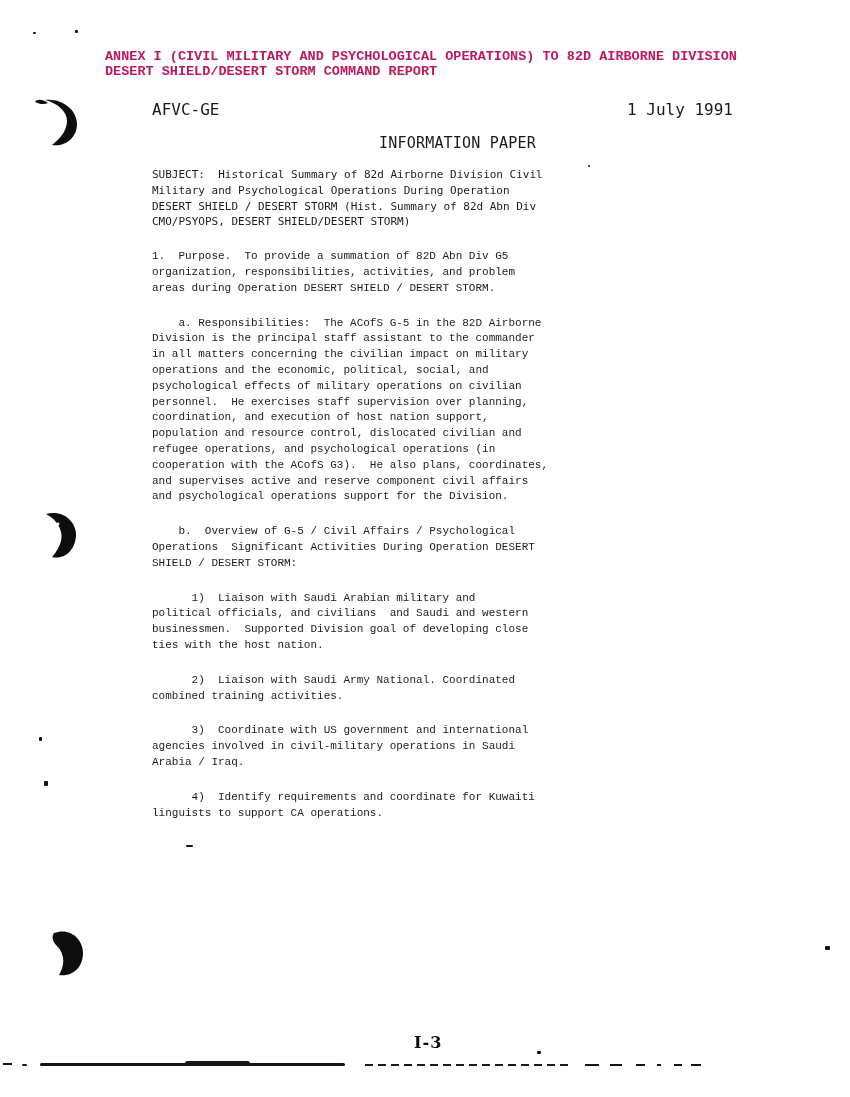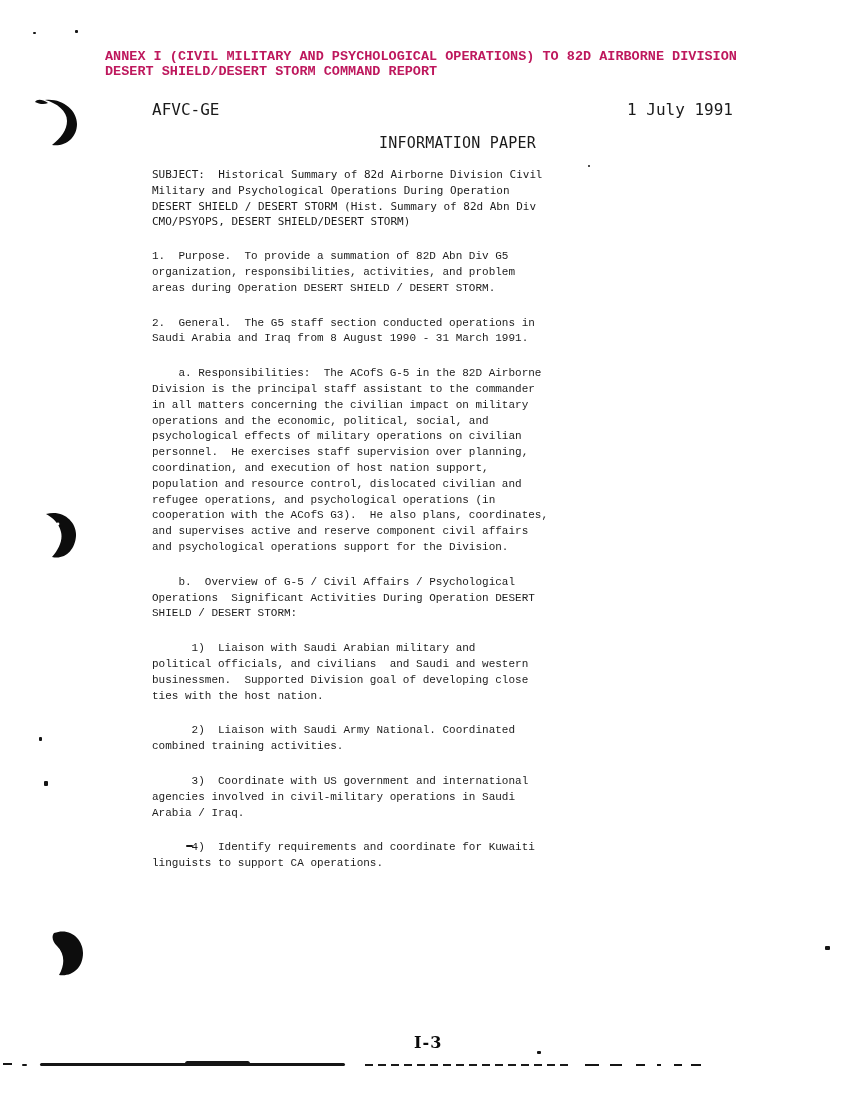--- a/index.html
+++ b/index.html
@@ -50,22 +50,20 @@
 <div class="abs doc-title">INFORMATION PAPER</div>
 
 <div class="abs bodycol">
   <div class="tblock">SUBJECT:  Historical Summary of 82d Airborne Division Civil
 Military and Psychological Operations During Operation
 DESERT SHIELD / DESERT STORM (Hist. Summary of 82d Abn Div
 CMO/PSYOPS, DESERT SHIELD/DESERT STORM)</div>
   <div class="tblock">1.  Purpose.  To provide a summation of 82D Abn Div G5
 organization, responsibilities, activities, and problem
 areas during Operation DESERT SHIELD / DESERT STORM.</div>
-  <div class="tblock">2.  General.  The G5 staff section conducted operations in
-Saudi Arabia and Iraq from 8 August 1990 - 31 March 1991.</div>
   <div class="tblock">    a. Responsibilities:  The ACofS G-5 in the 82D Airborne
 Division is the principal staff assistant to the commander
 in all matters concerning the civilian impact on military
 operations and the economic, political, social, and
 psychological effects of military operations on civilian
 personnel.  He exercises staff supervision over planning,
 coordination, and execution of host nation support,
 population and resource control, dislocated civilian and
 refugee operations, and psychological operations (in
 cooperation with the ACofS G3).  He also plans, coordinates,

